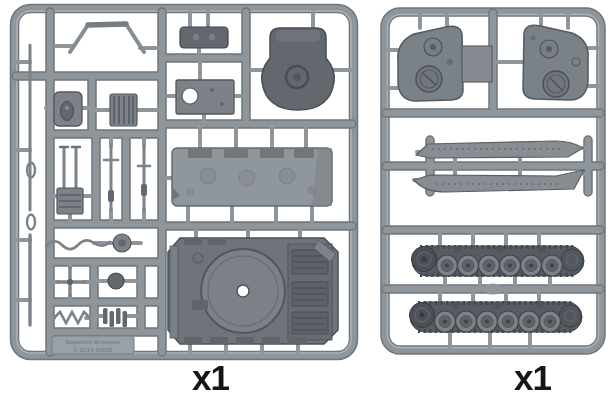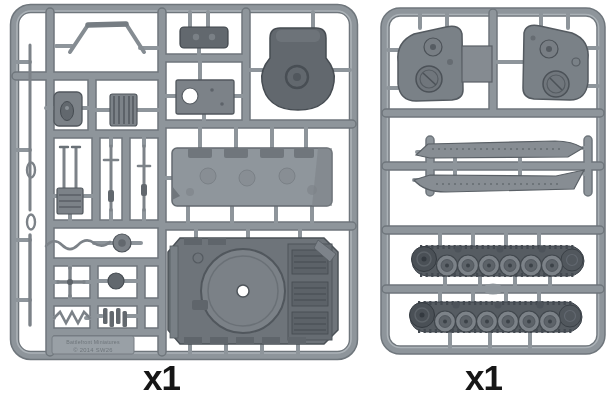--- a/index.html
+++ b/index.html
@@ -15,21 +15,21 @@
     --label-text:#161616;
   }
   html,body{margin:0;padding:0;background:#e9e9e9;font-family:"Liberation Sans",sans-serif;}
   .stage{position:relative;width:615px;height:400px;background:var(--background);overflow:hidden;}
   svg{position:absolute;left:0;top:0;}
   .rd{stroke:var(--runner-dark);stroke-width:9.5;fill:none;stroke-linecap:round;}
   .rm{stroke:var(--runner);stroke-width:6.5;fill:none;stroke-linecap:round;}
   .rl{stroke:var(--runner-light);stroke-width:1.6;fill:none;stroke-linecap:round;opacity:.8;}
   .gate{stroke:var(--runner);stroke-width:4;fill:none;stroke-linecap:round;}
   .qty-label{
-    position:absolute;top:360px;width:86px;text-align:left;
+    position:absolute;top:360px;width:86px;text-align:right;
     font-size:35px;font-weight:700;letter-spacing:-1px;color:var(--label-text);
     font-family:"Liberation Sans",sans-serif;line-height:1;
   }
   .plate-text{font-family:"Liberation Sans",sans-serif;fill:#6e757b;}
 </style>
 </head>
 <body>
 
 <div class="stage">
 

